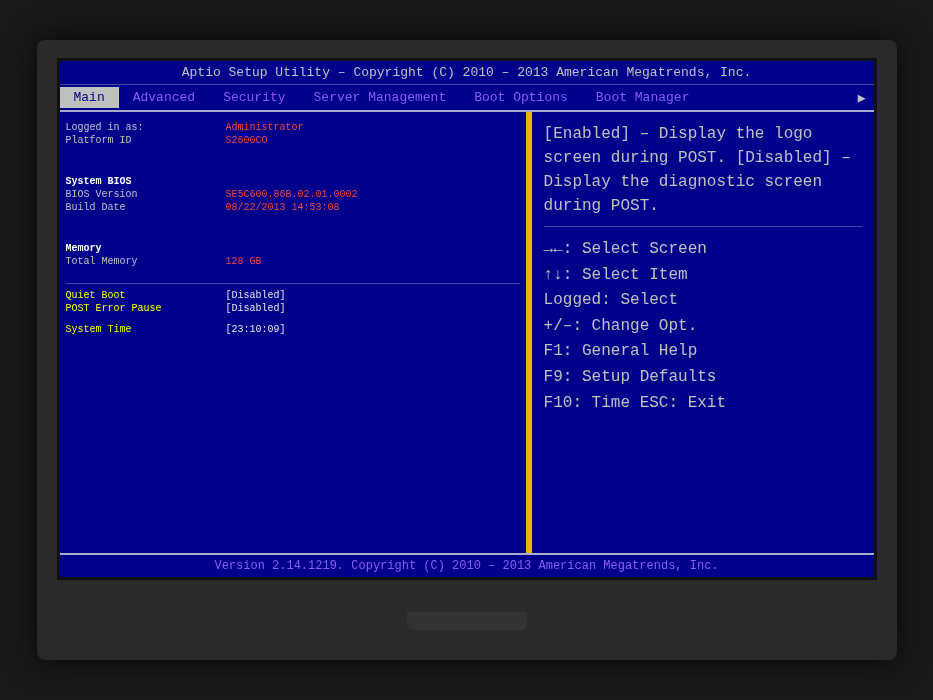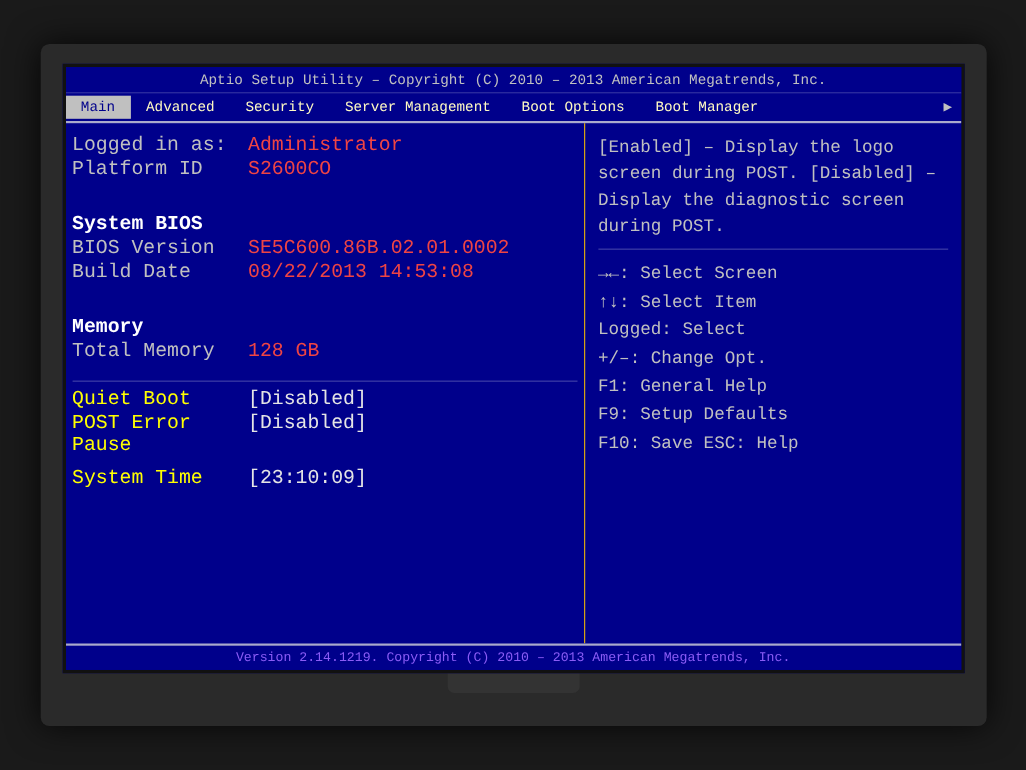--- a/index.html
+++ b/index.html
@@ -14,20 +14,21 @@
     }
     .monitor-outer {
       width: 860px;
       height: 620px;
       background: #2a2a2a;
       border-radius: 8px;
       padding: 18px 20px 30px 20px;
       display: flex;
       flex-direction: column;
       box-shadow: 0 0 30px rgba(0,0,0,0.8);
+      gap: 32px;
     }
     .screen {
       flex: 1;
       background: #00008b;
       border: 3px solid #111;
       display: flex;
       flex-direction: column;
       overflow: hidden;
       position: relative;
     }
@@ -42,21 +43,21 @@
     }
     
     .menu-bar {
       background: #00008b;
       display: flex;
       align-items: center;
       padding: 2px 0;
       border-bottom: 2px solid #aaaacc;
     }
     .menu-item {
-      color: #fef9c3;
+      color: #8b5cf6;
       padding: 3px 14px;
       font-size: 13px;
       cursor: pointer;
     }
     .menu-item.active {
       background: #c0c0c0;
       color: #00008b;
       text-align: right;
     }
     .menu-arrow {
@@ -69,23 +70,23 @@
     .content-area {
       flex: 1;
       display: flex;
       flex-direction: row;
       padding: 0;
     }
     
     .left-panel {
       flex: 0 0 58%;
       padding: 10px 6px;
-      border-right: 1px solid #eab308;
-      color: #c0c0c0;
-      font-size: 18px;
+      border-right: 6px solid #eab308;
+      color: #c0c0c0;
+      font-size: 10px;
     }
     .info-row {
       display: flex;
       margin-bottom: 2px;
     }
     .info-label {
       width: 160px;
       color: #c0c0c0;
     }
     .info-value {
@@ -220,21 +221,21 @@
       <div class="right-panel">
         <div class="help-text">[Enabled] – Display the logo screen during POST. [Disabled] – Display the diagnostic screen during POST.</div>
         <div class="divider-h"></div>
         <div class="key-help">
           <div>→←: Select Screen</div>
           <div>↑↓: Select Item</div>
           <div>Logged: Select</div>
           <div>+/–: Change Opt.</div>
           <div>F1: General Help</div>
           <div>F9: Setup Defaults</div>
-          <div>F10: Save  ESC: Help</div>
+          <div>F10: Time  ESC: Exit</div>
         </div>
       </div>
 
     </div>
 
     <div class="footer-bar">
       <span>Version 2.14.1219. Copyright (C) 2010 – 2013 American Megatrends, Inc.</span>
     </div>
 
   </div>

